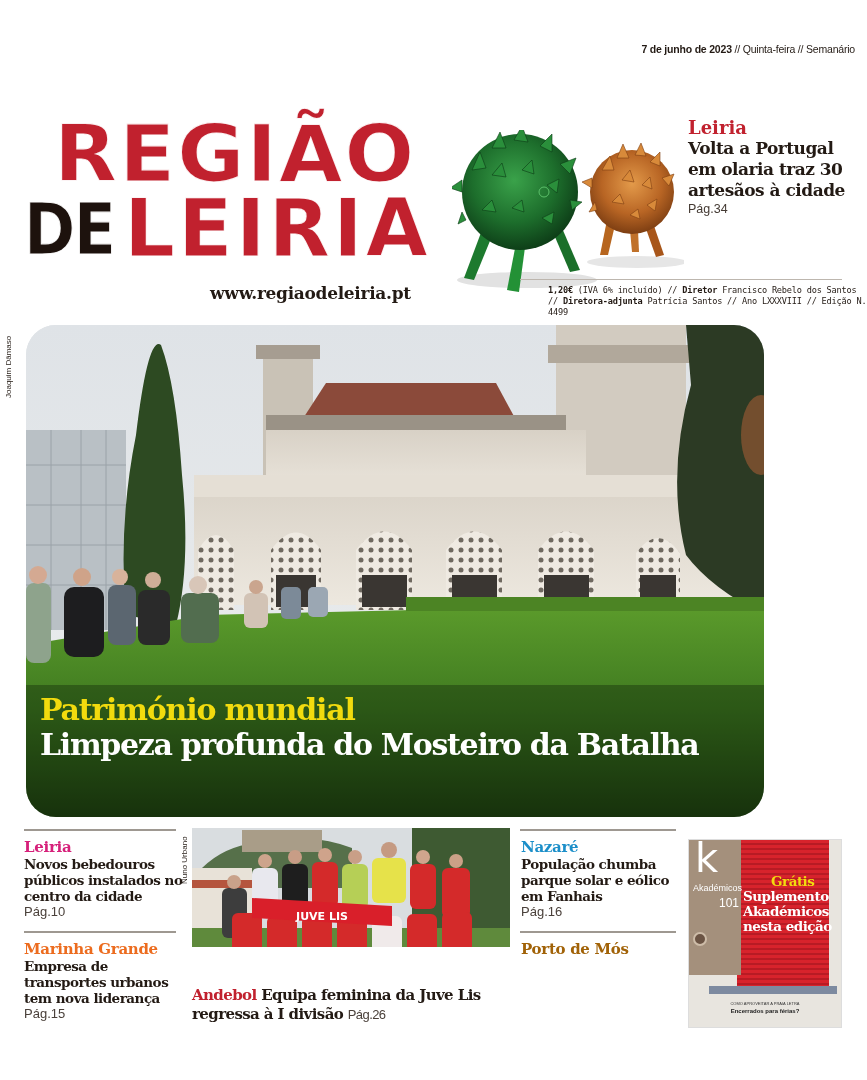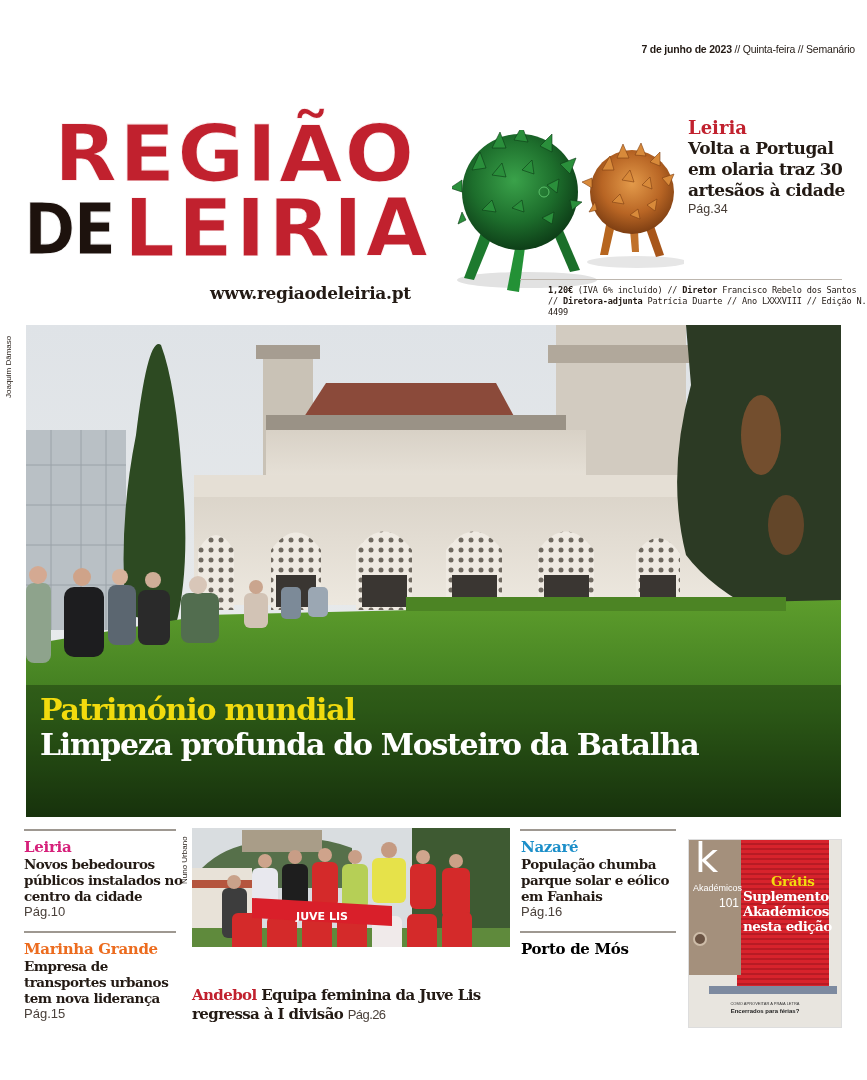--- a/index.html
+++ b/index.html
@@ -28,21 +28,21 @@
   .top-teaser .headline { font-family: "DejaVu Serif", serif; font-weight: 700; font-size: 17px; line-height: 21px; color: #231a14; letter-spacing: -0.5px; }
   .top-teaser .page { font-family: "Liberation Sans", sans-serif; font-size: 12.5px; color: #443a33; margin-top: 1px; }
   .top-rule { position: absolute; left: 520px; top: 279px; width: 322px; height: 1px; background: #bdb6ae; }
 
   .imprint { position: absolute; left: 548px; top: 285px; width: 330px; font-family: "DejaVu Sans Mono", monospace; font-size: 8.6px; line-height: 11px; color: #231a14; letter-spacing: -0.2px; }
   .imprint b { font-weight: 700; }
 
   
   .photo-credit { position: absolute; left: 4px; top: 330px; width: 14px; height: 70px; }
   .photo-credit span { position: absolute; left: 0; top: 0; white-space: nowrap; transform-origin: left top; transform: rotate(-90deg) translate(-68px, 0); font-family: "Liberation Sans", sans-serif; font-size: 8px; color: #231a14; }
-  .main-photo { position: absolute; left: 26px; top: 325px; width: 815px; height: 492px; overflow: hidden; background: #dfe2e5; }
+  .main-photo { position: absolute; left: 26px; top: 325px; width: 738px; height: 492px; overflow: hidden; background: #dfe2e5; border-radius: 30px; }
   .main-photo svg { position: absolute; left: 0; top: 0; }
   .main-title { position: absolute; left: 14px; top: 368px; width: 790px; }
   .main-kicker { font-family: "DejaVu Serif", serif; font-weight: 700; font-size: 30px; line-height: 34px; color: #f2db0e; letter-spacing: -1.2px; }
   .main-headline { font-family: "DejaVu Serif", serif; font-weight: 700; font-size: 30px; line-height: 35px; color: #ffffff; letter-spacing: -1.3px; }
   .main-page { font-family: "Liberation Sans", sans-serif; font-weight: 400; font-size: 12px; color: #e8e8e0; letter-spacing: 0; }
 
   
   .rule { position: absolute; height: 1.5px; background: #9e9891; }
   .teaser { position: absolute; width: 160px; }
   .teaser .kicker { font-size: 15px; line-height: 18px; letter-spacing: -0.3px; }
@@ -160,21 +160,21 @@
 <div class="imprint">
   <div>
     <b>1,20€</b>
     <span>(IVA 6% incluído) //</span>
     <b>Diretor</b>
     <span>Francisco Rebelo dos Santos</span>
   </div>
   <div>
     <span>//</span>
     <b>Diretora-adjunta</b>
-    <span>Patrícia Duarte</span>
+    <span>Patrícia Santos</span>
     <span>// Ano LXXXVIII</span>
     <span>// Edição N.º 4499</span>
   </div>
 </div>
 
 <div class="photo-credit">
   <span>Joaquim Dâmaso</span>
 </div>
 <div class="main-photo">
   <svg width="815" height="492" viewBox="0 0 815 492">
@@ -333,21 +333,21 @@
 </div>
 
 <div class="rule" style="left:520px; top:829px; width:156px;"></div>
 <div class="teaser" style="left:521px; top:838px;">
   <div class="kicker" style="color:#1c8fc9">Nazaré</div>
   <div class="headline">População chumba parque solar e eólico em Fanhais</div>
   <div class="page">Pág.16</div>
 </div>
 <div class="rule" style="left:520px; top:931px; width:156px;"></div>
 <div class="teaser" style="left:521px; top:940px;">
-  <div class="kicker" style="color:#000000">Porto de Mós</div>
+  <div class="kicker" style="color:#a16207">Porto de Mós</div>
 </div>
 
 <div class="supplement">
   <div class="sup-red"></div>
   <div class="sup-sill"></div>
   <div class="sup-panel">
     <div class="sup-k">k</div>
     <div class="sup-brand">Akadémicos</div>
     <div class="sup-num">101</div>
     <div class="sup-face"></div>

